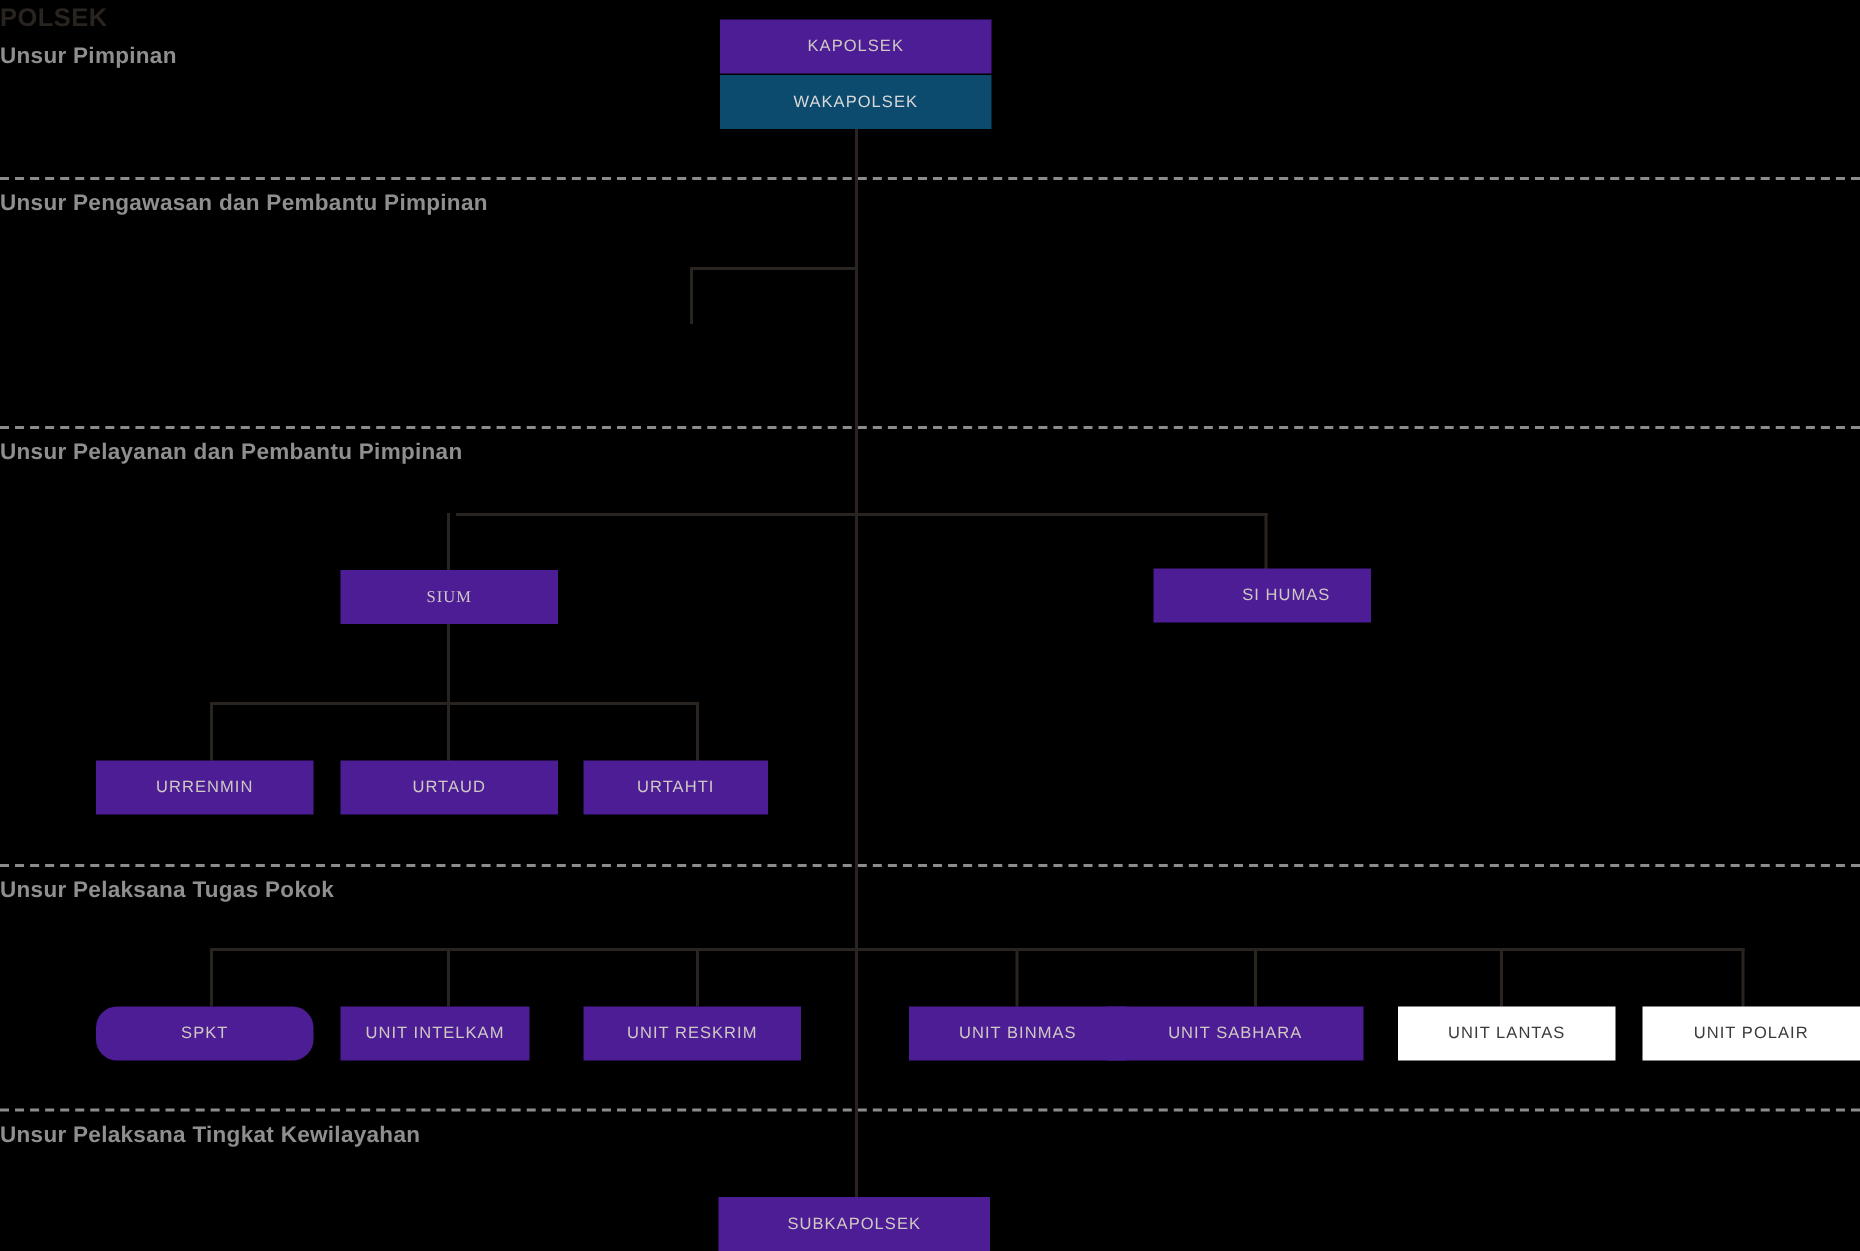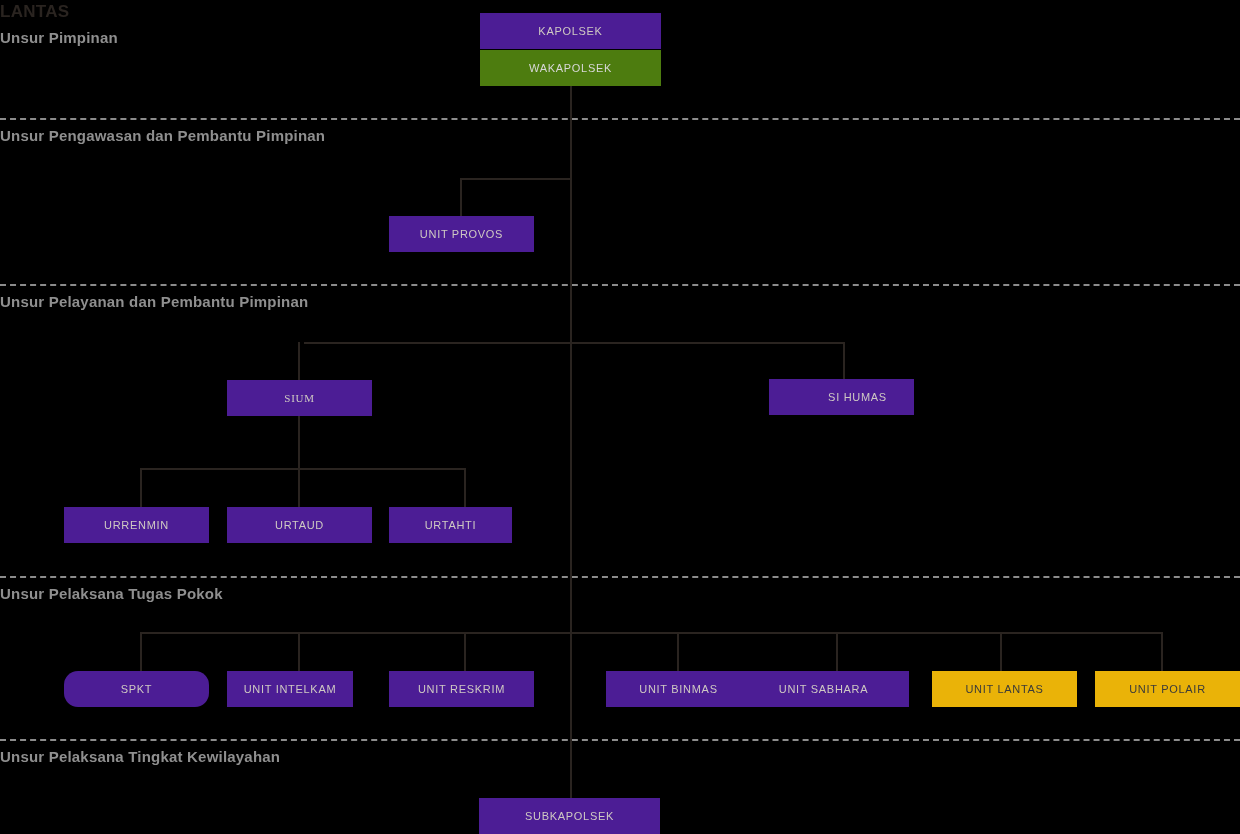--- a/index.html
+++ b/index.html
@@ -66,34 +66,34 @@
     box-sizing: border-box;
     font-size: 11px;
     letter-spacing: 0.7px;
     white-space: nowrap;
   }
   .node.dark {
     background: #4c1d95;
     color: #cfc9c3;
   }
   .node.mid {
-    background: #4d7c0f;
+    background: #0c4a6e;
     color: #d8d8d8;
   }
   .node.light {
-    background: #eab308;
+    background: #ffffff;
     color: #3a3a3a;
   }
 </style>
 </head>
 <body>
 
 <div id="chart-root">
 
-  <div class="chart-title" style="top:2px;">LANTAS</div>
+  <div class="chart-title" style="top:2px;">POLSEK</div>
 
   <div class="section-label" style="top:29px;">Unsur Pimpinan</div>
 
   <div class="divider" style="top:118px;"></div>
   <div class="section-label" style="top:127px;">Unsur Pengawasan dan Pembantu Pimpinan</div>
 
   <div class="divider" style="top:284px;"></div>
   <div class="section-label" style="top:293px;">Unsur Pelayanan dan Pembantu Pimpinan</div>
 
   <div class="divider" style="top:576px;"></div>
@@ -106,23 +106,20 @@
 
   <div class="node dark" style="left:480px; top:13px; width:181px; height:36px;">
     <span>KAPOLSEK</span>
   </div>
   <div class="node mid" style="left:480px; top:50px; width:181px; height:36px;">
     <span>WAKAPOLSEK</span>
   </div>
 
   <div class="line-h" style="left:460px; top:178px; width:112px;"></div>
   <div class="line-v" style="left:460px; top:178px; height:38px;"></div>
-  <div class="node dark" style="left:389px; top:216px; width:145px; height:36px;">
-    <span>UNIT PROVOS</span>
-  </div>
 
   <div class="line-h" style="left:304px; top:342px; width:541px;"></div>
   <div class="line-v" style="left:298px; top:342px; height:38px;"></div>
   <div class="line-v" style="left:843px; top:342px; height:38px;"></div>
 
   <div class="node dark" style="left:227px; top:380px; width:145px; height:36px;font-family:Liberation Serif, serif;">
     <span>SIUM</span>
   </div>
   <div class="node dark" style="left:769px; top:379px; width:145px; height:36px;padding-left:32px;">
     <span>SI HUMAS</span>

